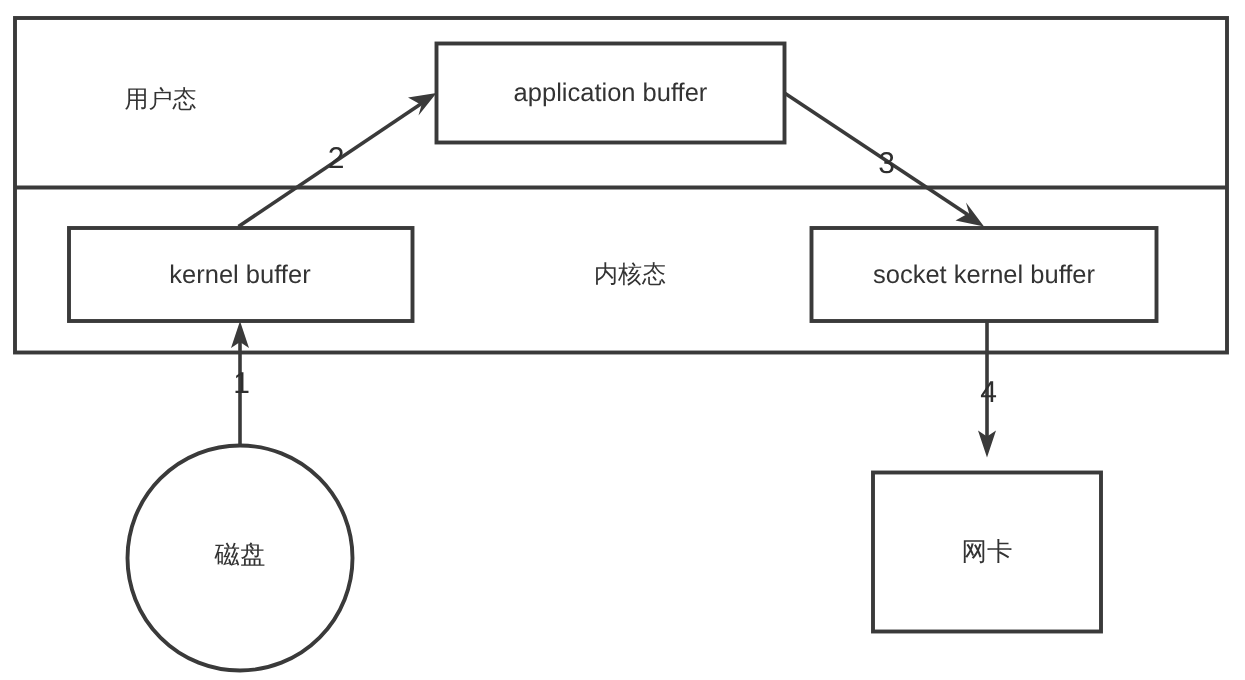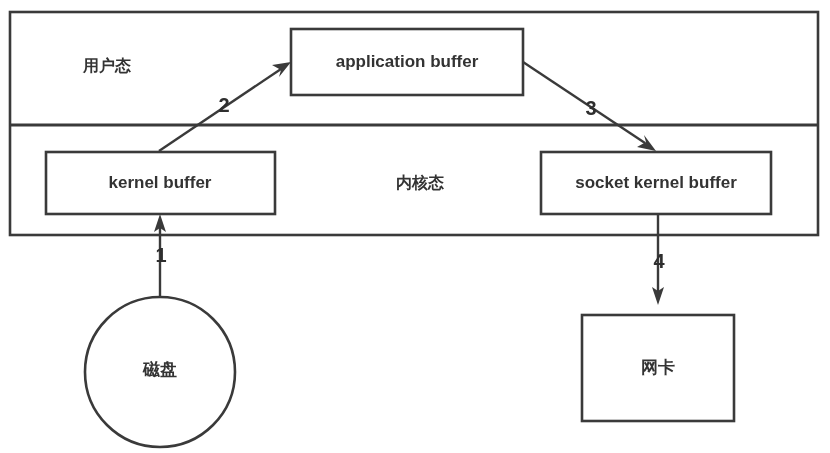--- a/index.html
+++ b/index.html
@@ -9,21 +9,20 @@
   }
   body {
     font-family: "Liberation Sans", "DejaVu Sans", sans-serif;
   }
   #diagram-root {
     position: relative;
     width: 830px;
     height: 453px;
     background: #ffffff;
     overflow: hidden;
-    font-weight: bold;
   }
   #diagram-svg {
     position: absolute;
     left: 0;
     top: 0;
     width: 830px;
     height: 453px;
     display: block;
   }
   .shape-stroke {

